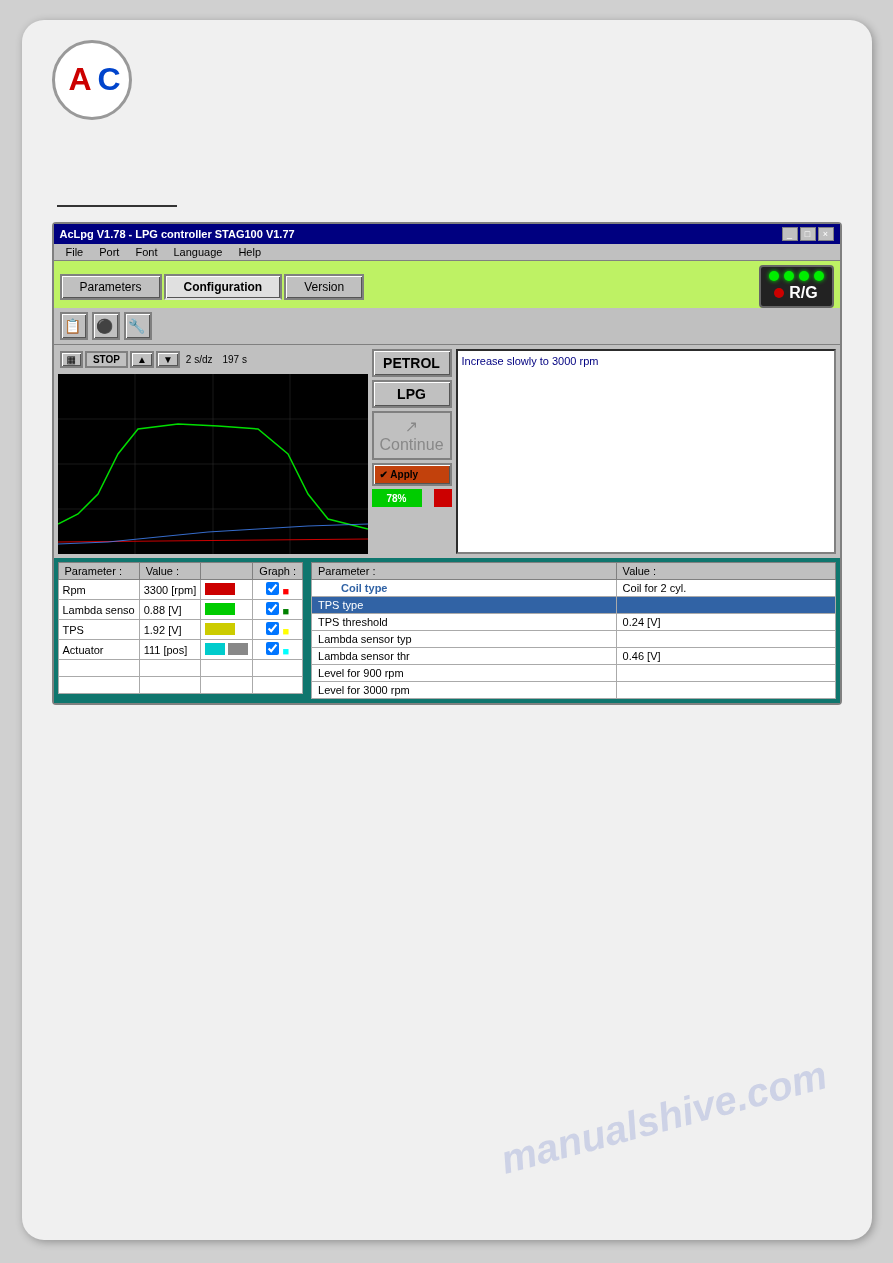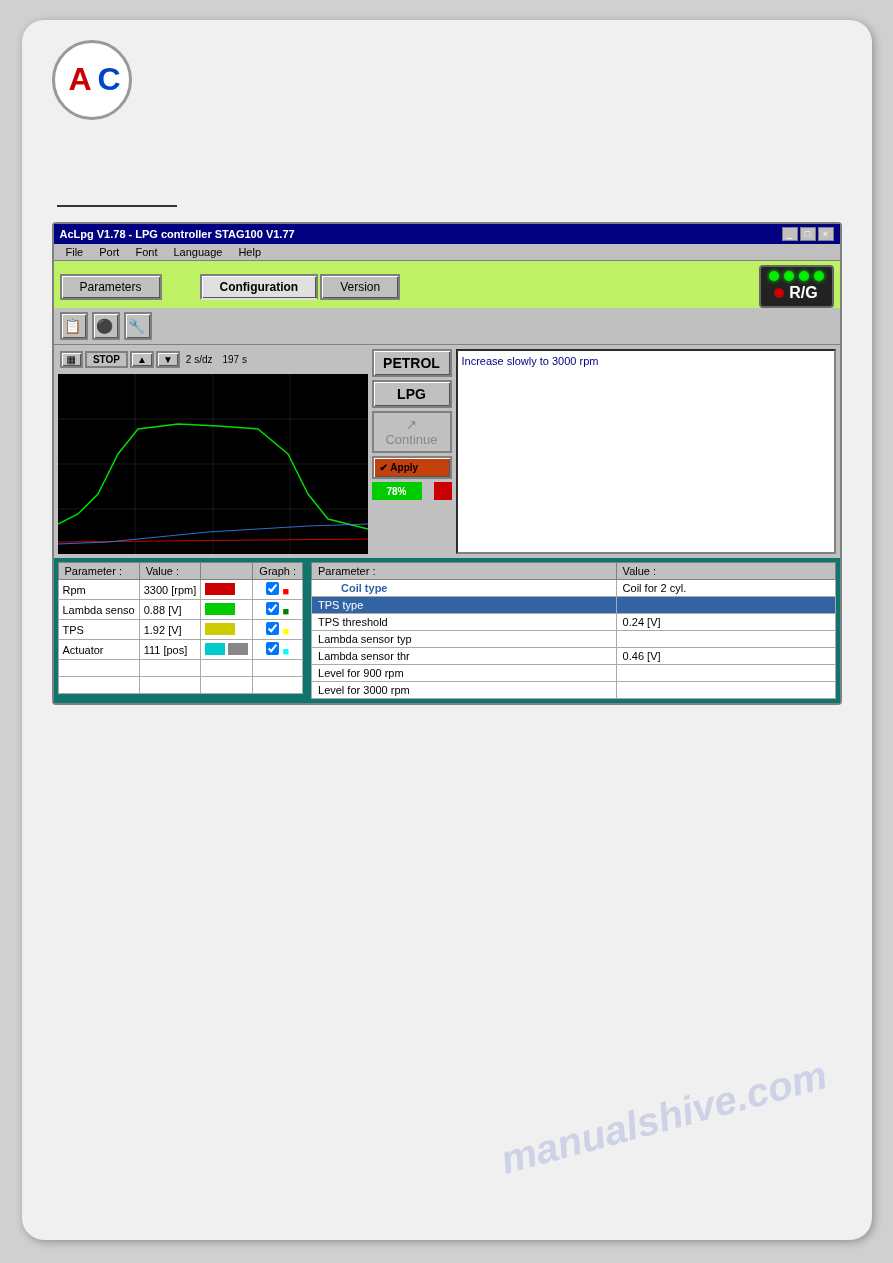--- a/index.html
+++ b/index.html
@@ -116,21 +116,20 @@
       background: #c0c0c0;
       border: 2px solid #808080;
       font-size: 12px;
       cursor: pointer;
       box-shadow: 1px 1px 0 #fff inset, -1px -1px 0 #555 inset;
     }
     .tab-btn.active {
       background: #e0e0e0;
       border-bottom: 2px solid #e0e0e0;
       font-weight: bold;
-      margin-left: 36px;
     }
     
     .led-panel {
       background: #222;
       border: 2px solid #666;
       border-radius: 4px;
       padding: 4px 8px;
       display: flex;
       flex-direction: column;
       align-items: center;
@@ -213,21 +212,21 @@
       text-align: center;
       font-size: 14px;
       font-weight: bold;
       cursor: pointer;
     }
     .ctrl-btn-continue {
       background: #c0c0c0;
       border: 2px solid #808080;
       padding: 4px 6px;
       text-align: center;
-      font-size: 13px;
+      font-size: 16px;
       color: #888;
       cursor: default;
     }
     .ctrl-btn-apply {
       background: #c2410c;
       border: 2px solid #808080;
       box-shadow: 1px 1px 0 #fff inset, -1px -1px 0 #555 inset;
       padding: 4px 6px;
       text-align: left;
       font-size: 10px;

